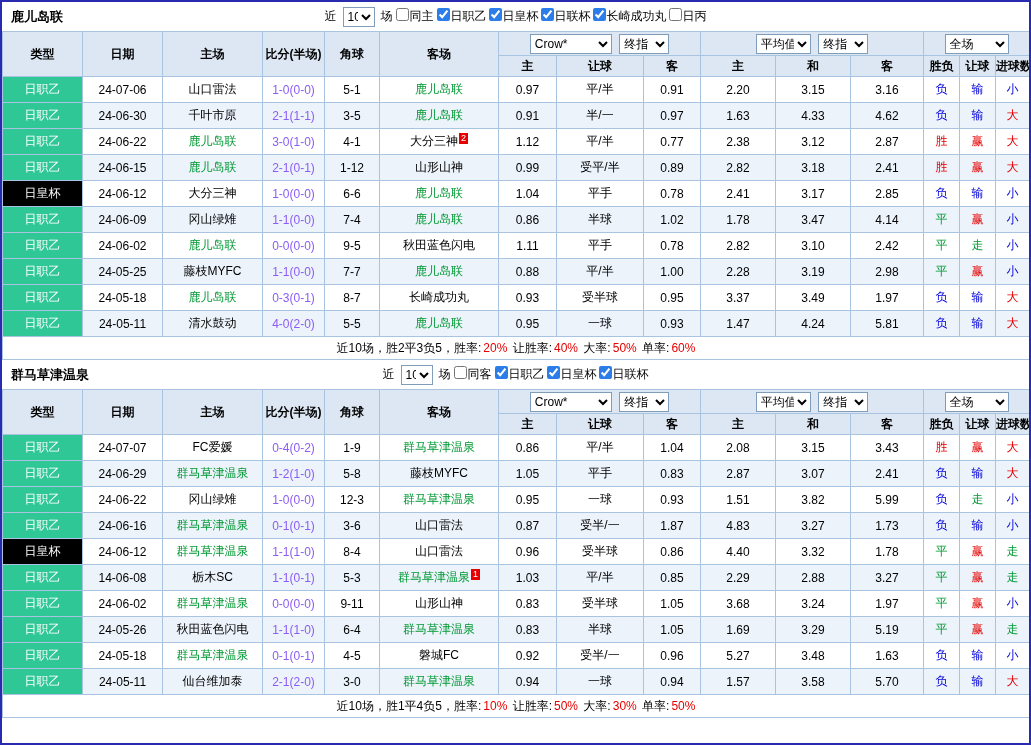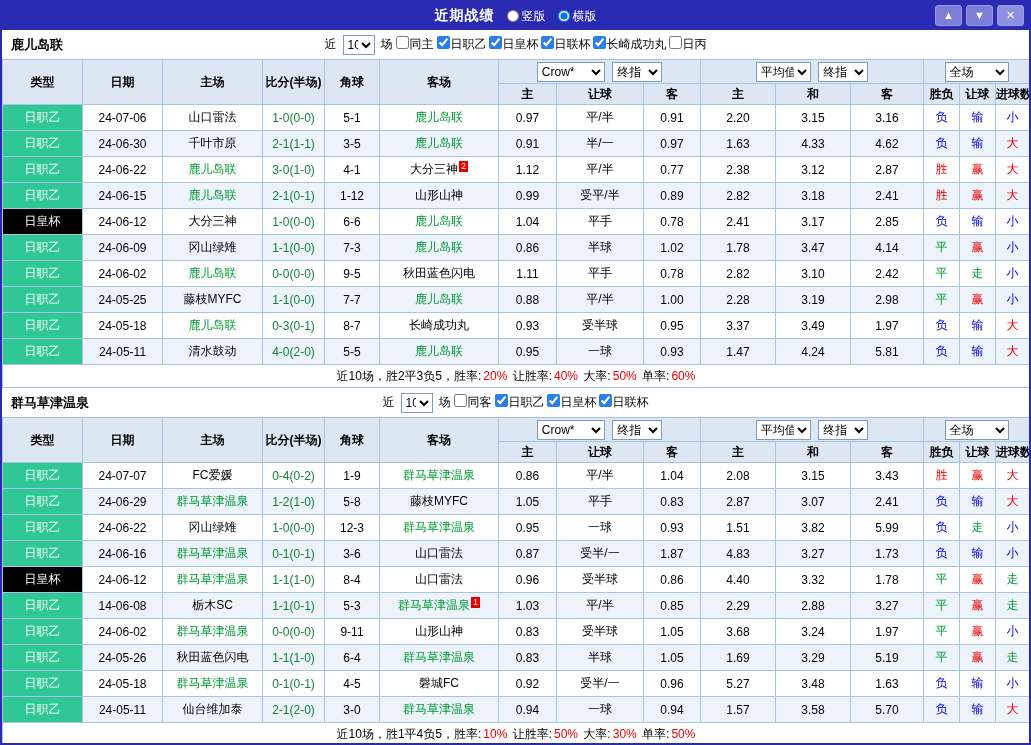--- a/index.html
+++ b/index.html
@@ -27,62 +27,38 @@
   .chk input { width:13px; height:13px; margin:0; accent-color:#2b7de9; }
   .league-filters { display:inline-flex; align-items:center; gap:2px; }
 
   
   table.grid { border-collapse:collapse; table-layout:fixed; width:1027px; flex:none; }
   .grid th, .grid td { border:1px solid #a8c4e0; text-align:center; white-space:nowrap; overflow:hidden; padding:0; }
   .grid thead th { background:#dce7f3; font-weight:bold; font-size:12px; }
   .grid thead tr.h1 th { height:24px; }
   .grid thead tr.h2 th { height:21px; }
   .grid .grp .sel { margin:0 2px; }
-  .sel-book { width:68px; }
+  .sel-book { width:82px; }
   .sel-stage { width:50px; }
   .sel-avg  { width:55px; }
   .sel-scope{ width:64px; }
   .grid tbody td { height:26px; background:#fff; }
   .grid tbody tr:nth-child(even) td { background:#ecf3fb; }
   .grid td.league { color:#fff; }
-  .grid td.score { color:#15803d; }
+  .grid td.score { color:#8b5cf6; }
   .grid td.team.focus { color:#009933; }
   .badge { display:inline-block; background:#e60000; color:#fff; font-size:9px; line-height:11px; padding:0 2px; margin-left:1px; vertical-align:top; }
   .summary { height:23px; background:#fff; text-align:center; font-size:12px; }
   .summary span { margin:0 1px; }
 </style>
 </head>
 <body>
 
 <div class="app">
 
-  <div class="titlebar">
-    <div class="tb-center">
-      <span class="tb-title">近期战绩</span>
-      <label class="tb-radio">
-        <input type="radio" name="layoutmode" style="">
-        <span>竖版</span>
-      </label>
-      <label class="tb-radio">
-        <input type="radio" name="layoutmode" checked="" style="">
-        <span>横版</span>
-      </label>
-    </div>
-    <div class="tb-buttons">
-      <button class="tb-btn">
-          <span>▲</span>
-        </button>
-      <button class="tb-btn">
-          <span>▼</span>
-        </button>
-      <button class="tb-btn tb-close">
-          <span>✕</span>
-        </button>
-    </div>
-  </div>
 
   <section>
     <div class="section-head">
       <span class="team-name">鹿儿岛联</span>
       <div class="filters">
         <span>近</span>
         <select class="sel sel-count"><option>10</option></select>
         <span>场</span>
         <label class="chk same-chk">
           <input type="checkbox" style="">
@@ -246,21 +222,21 @@
             <td>2.85</td>
             <td class="res" style="color: rgb(0, 0, 217);">负</td>
             <td class="res" style="color: rgb(0, 0, 217);">输</td>
             <td class="res" style="color: rgb(0, 0, 217);">小</td>
           </tr>
           <tr>
             <td class="league" style="background: rgb(47, 199, 149);">日职乙</td>
             <td>24-06-09</td>
             <td class="team">冈山绿雉</td>
             <td class="score">1-1(0-0)</td>
-            <td>7-3</td>
+            <td>7-4</td>
             <td class="team focus"><span>鹿儿岛联</span></td>
             <td>0.86</td>
             <td>半球</td>
             <td>1.02</td>
             <td>1.78</td>
             <td>3.47</td>
             <td>4.14</td>
             <td class="res" style="color: rgb(0, 153, 51);">平</td>
             <td class="res" style="color: rgb(230, 0, 0);">赢</td>
             <td class="res" style="color: rgb(0, 0, 217);">小</td>

